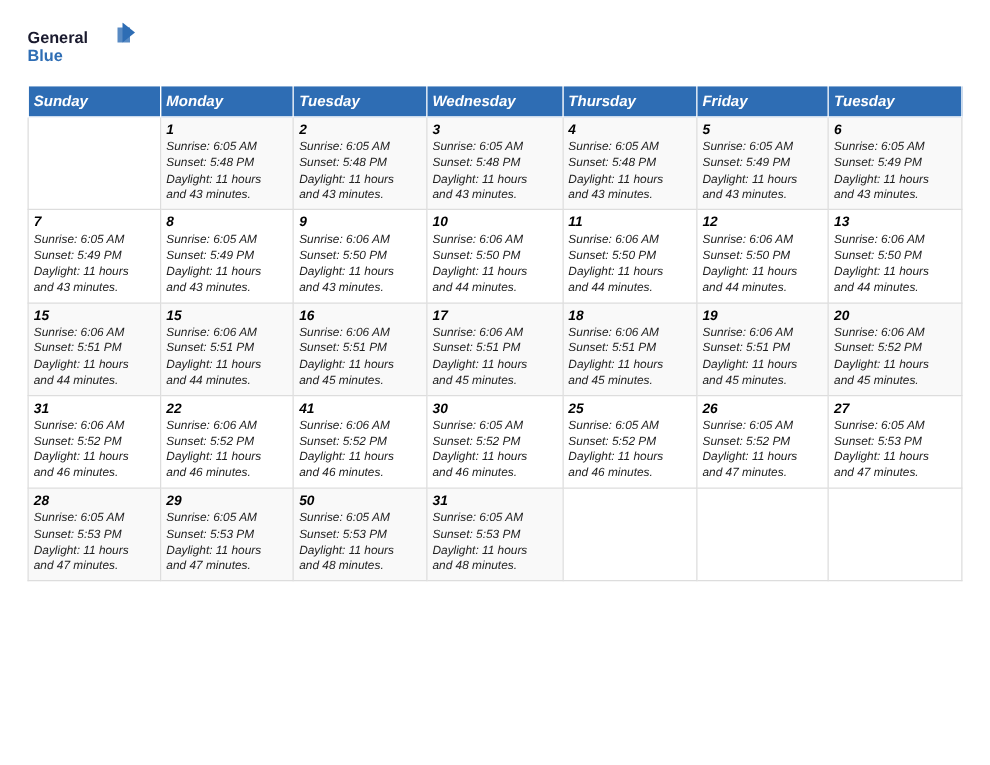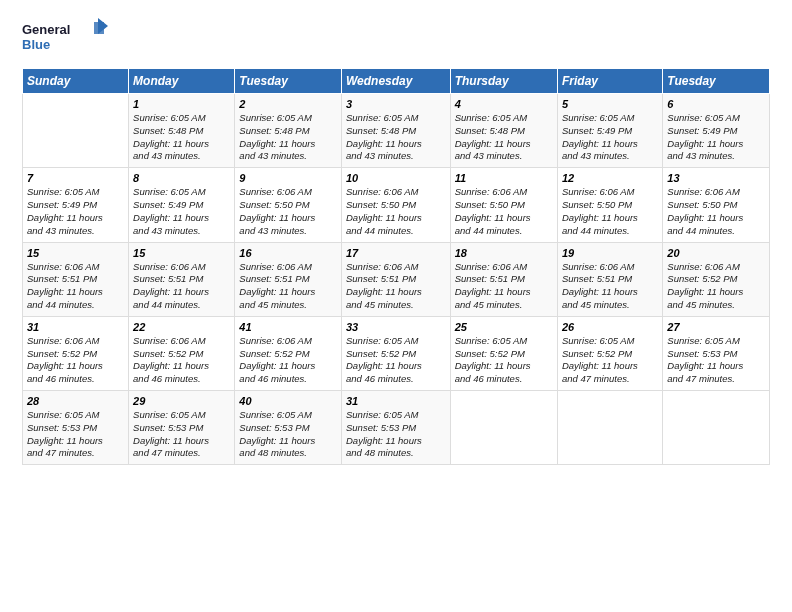--- a/index.html
+++ b/index.html
@@ -282,21 +282,21 @@
 and 46 minutes.</div>
           </td>
           <td>
             <span class="day-num">41</span>
             <div class="day-info" style="white-space: pre-line;">Sunrise: 6:06 AM
 Sunset: 5:52 PM
 Daylight: 11 hours
 and 46 minutes.</div>
           </td>
           <td>
-            <span class="day-num">33</span>
+            <span class="day-num">30</span>
             <div class="day-info" style="white-space: pre-line;">Sunrise: 6:05 AM
 Sunset: 5:52 PM
 Daylight: 11 hours
 and 46 minutes.</div>
           </td>
           <td>
             <span class="day-num">25</span>
             <div class="day-info" style="white-space: pre-line;">Sunrise: 6:05 AM
 Sunset: 5:52 PM
 Daylight: 11 hours
@@ -326,21 +326,21 @@
 and 47 minutes.</div>
           </td>
           <td>
             <span class="day-num">29</span>
             <div class="day-info" style="white-space: pre-line;">Sunrise: 6:05 AM
 Sunset: 5:53 PM
 Daylight: 11 hours
 and 47 minutes.</div>
           </td>
           <td>
-            <span class="day-num">40</span>
+            <span class="day-num">50</span>
             <div class="day-info" style="white-space: pre-line;">Sunrise: 6:05 AM
 Sunset: 5:53 PM
 Daylight: 11 hours
 and 48 minutes.</div>
           </td>
           <td>
             <span class="day-num">31</span>
             <div class="day-info" style="white-space: pre-line;">Sunrise: 6:05 AM
 Sunset: 5:53 PM
 Daylight: 11 hours

